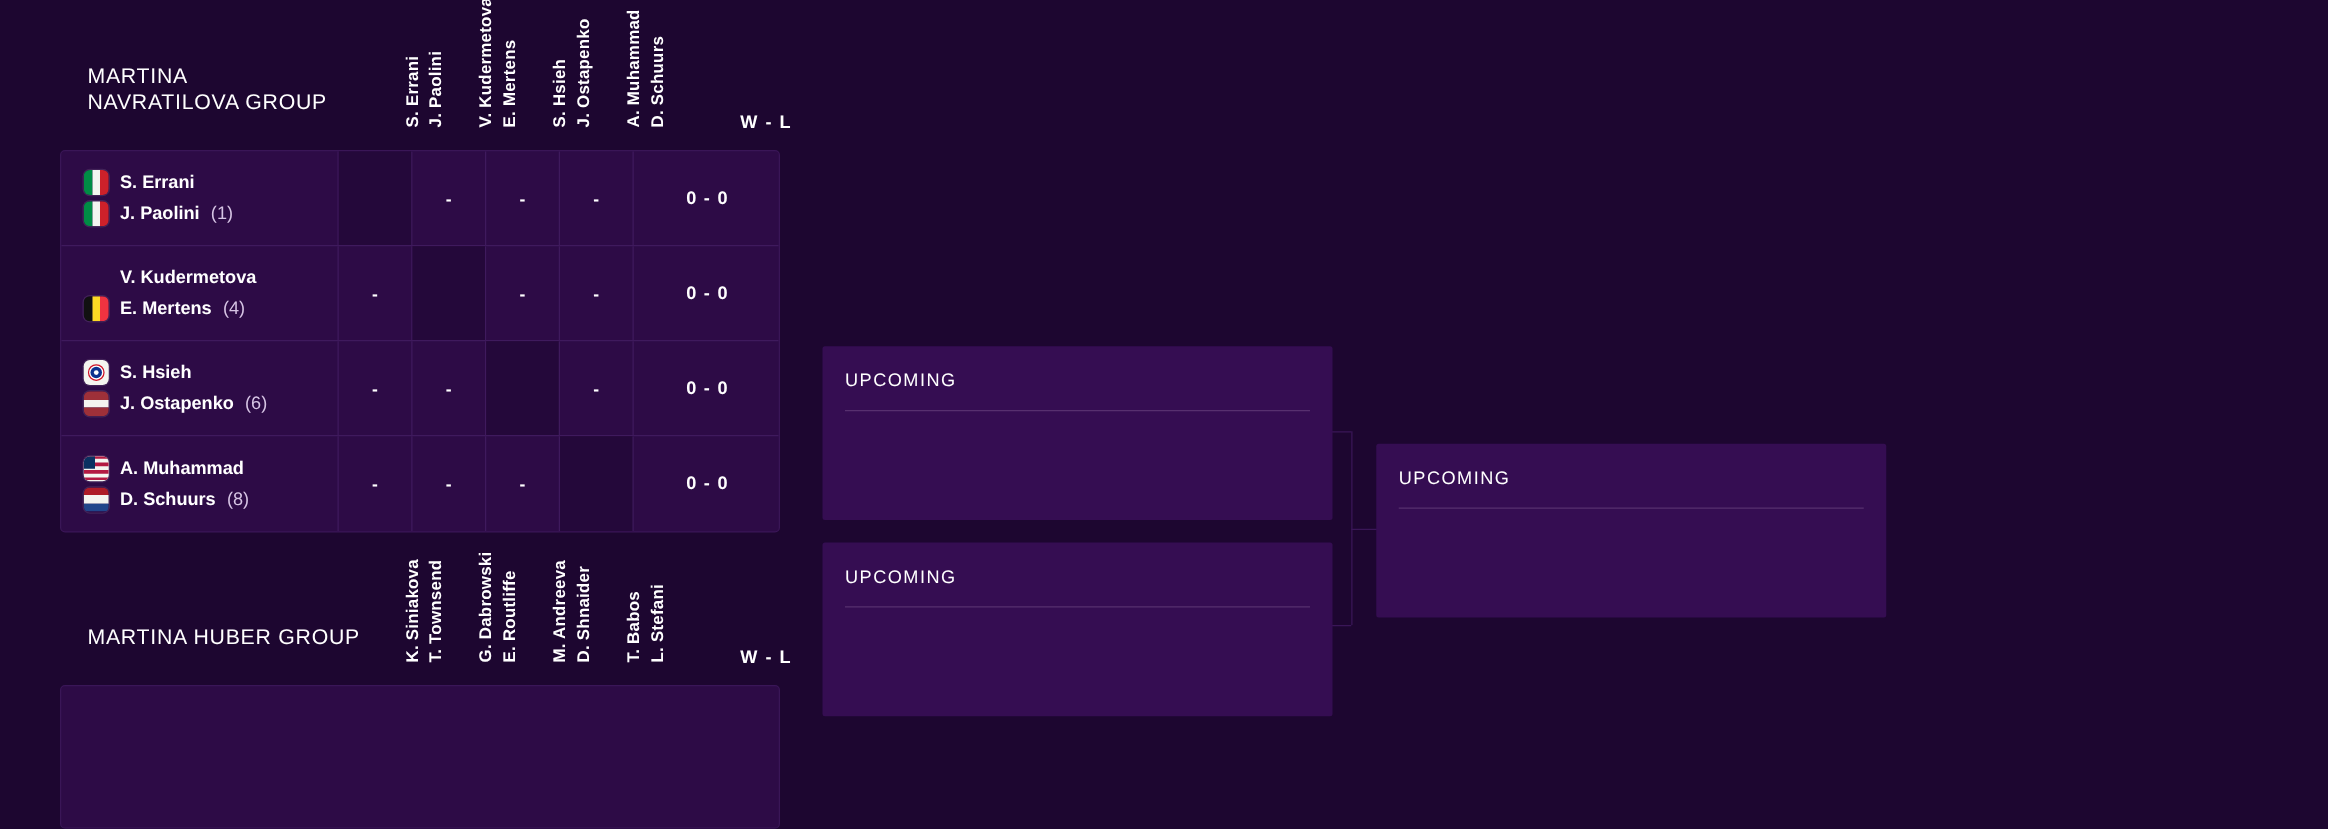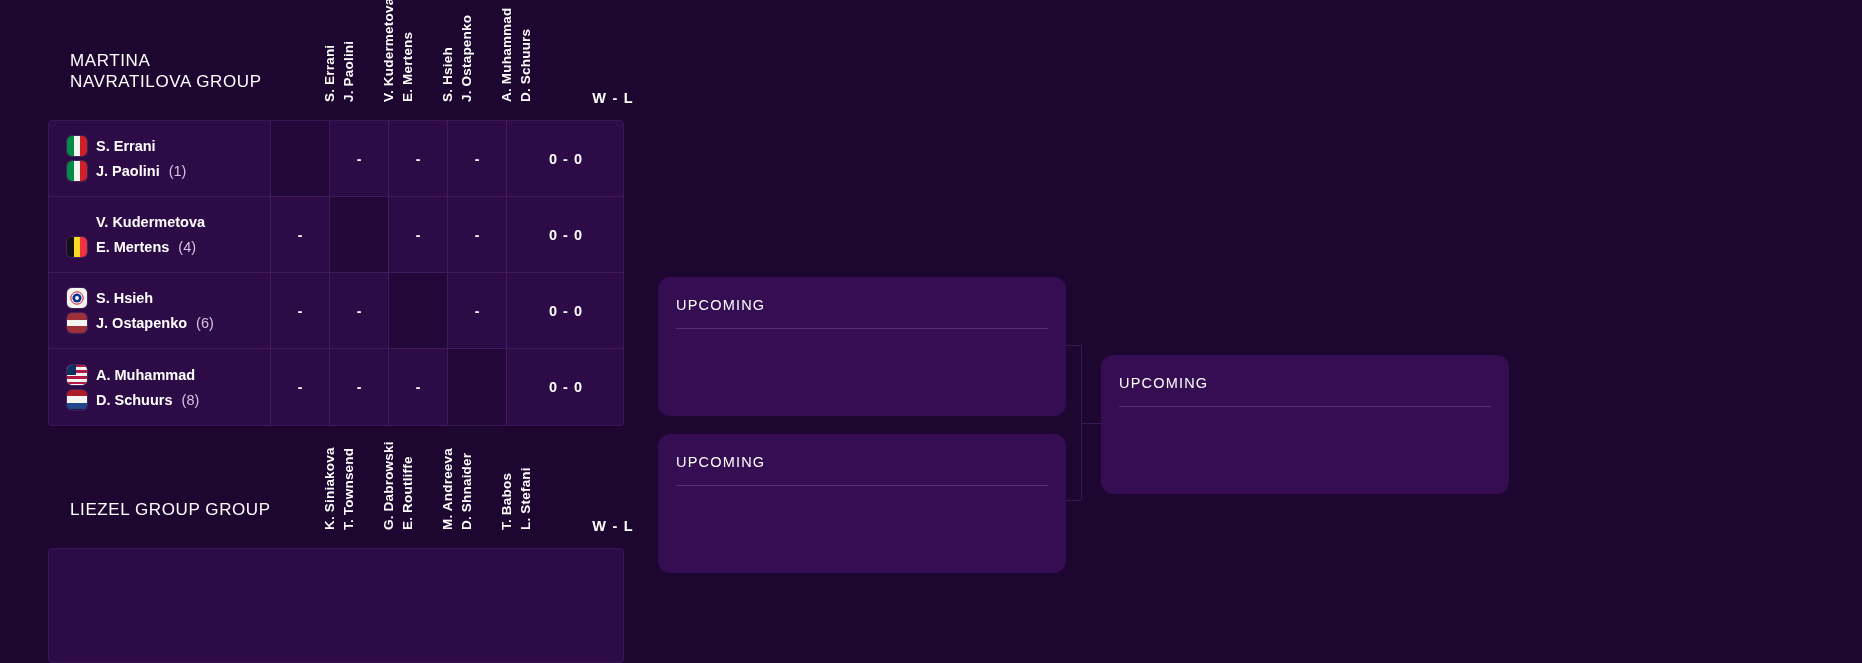--- a/index.html
+++ b/index.html
@@ -145,21 +145,21 @@
     font-size: 14.5px;
     font-weight: bold;
     letter-spacing: 1px;
     text-align: right;
   }
 
   
   .match-card {
     position: absolute;
     background: #350d52;
-    border-radius: 12px;
+    border-radius: 2px;
     padding: 20px 18px 0 18px;
   }
   .match-label {
     color: #ffffff;
     font-size: 14.5px;
     letter-spacing: 1.2px;
     padding-bottom: 15px;
   }
   .match-rule { height: 1px; background: #57306f; }
 
@@ -319,21 +319,21 @@
           <div class="cell-wl">0 - 0</div>
         </div>
 
       </div>
     </div>
   </div>
 
   <div class="group-block" style="left:48px; top:428px;">
     <div class="group-table">
       <div class="thead">
-        <div class="group-title">LIEZEL GROUP GROUP</div>
+        <div class="group-title">MARTINA HUBER GROUP</div>
 
         <div class="vcols">
           <div class="vcol" style="left:0px;">
             <div class="vpair">
               <span class="vname a">K. Siniakova</span>
               <span class="vname b">T. Townsend</span>
             </div>
           </div>
           <div class="vcol" style="left:59px;">
             <div class="vpair">

